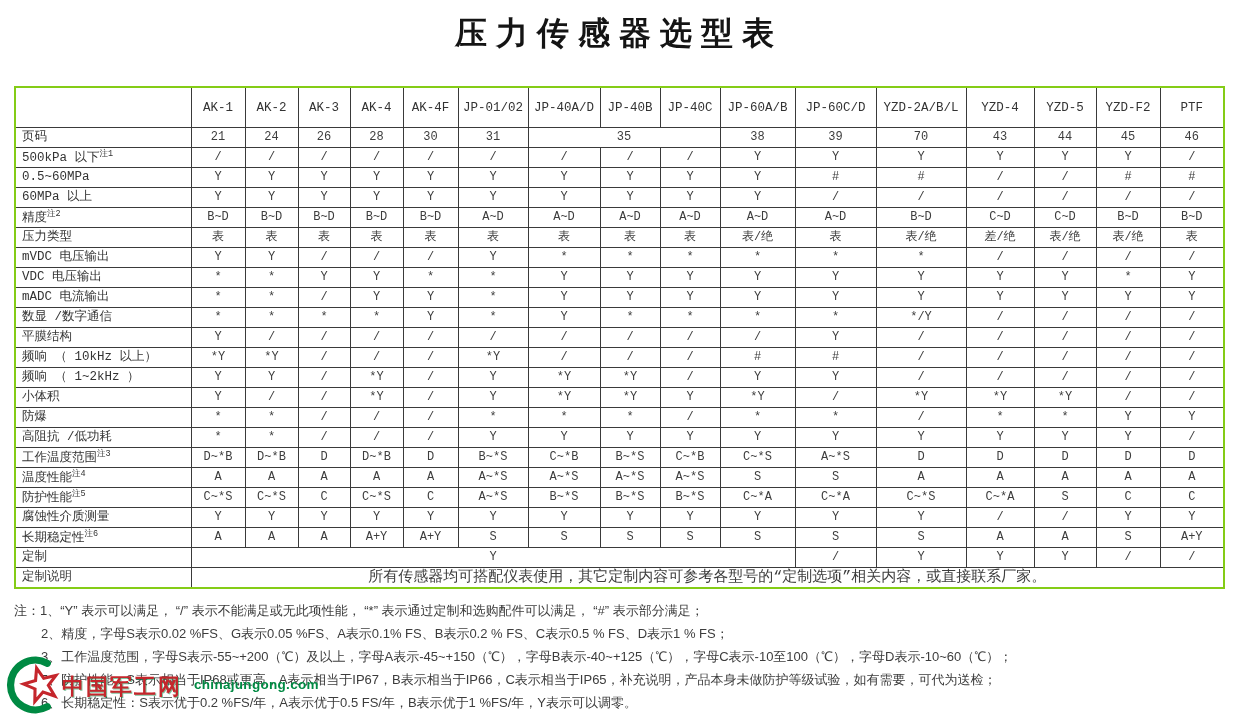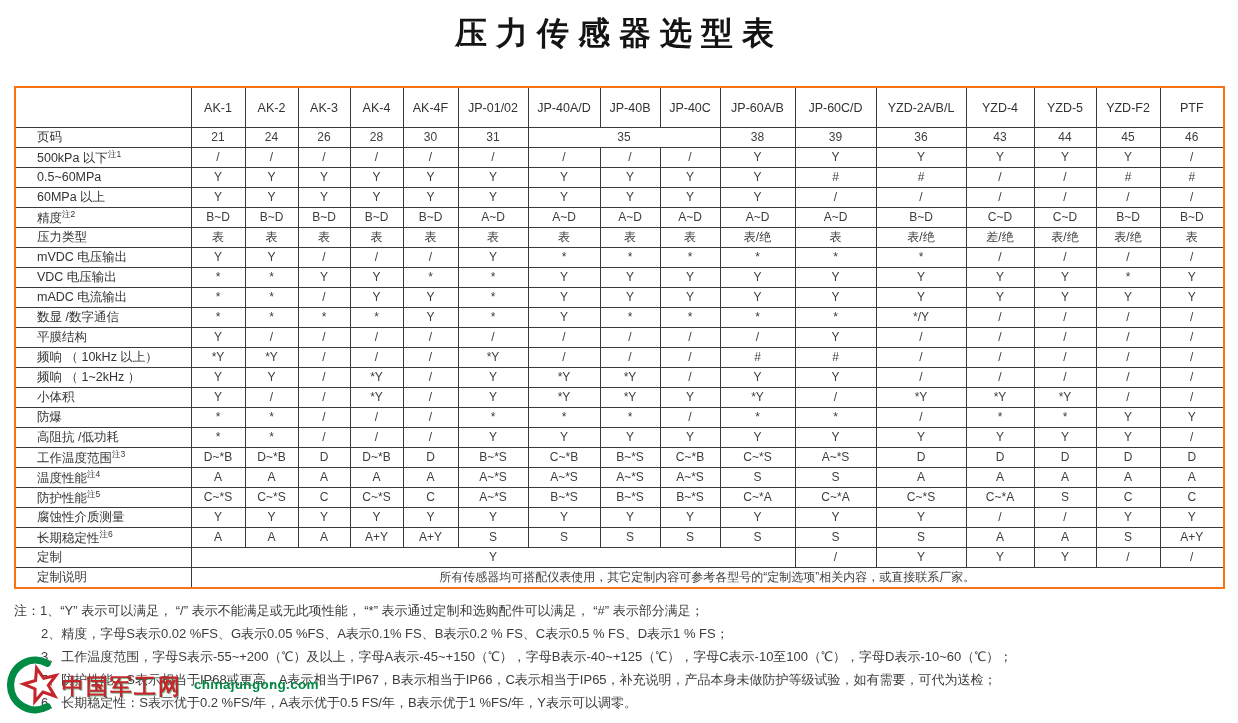--- a/index.html
+++ b/index.html
@@ -6,31 +6,31 @@
   body{
     width:1238px;height:723px;background:#ffffff;position:relative;overflow:hidden;
     font-family:"Liberation Sans", sans-serif;
   }
   .page-title{
     margin-top:12px;text-align:center;font-size:32px;font-weight:bold;
     letter-spacing:9px;color:#141414;
   }
   table.sel{
     border-collapse:collapse;table-layout:fixed;width:1210px;
-    margin:30px 18px 0 14px;border:2px solid #f97316;
+    margin:30px 18px 0 14px;border:2px solid #84cc16;font-family:Liberation Mono, monospace;
   }
   table.sel th,table.sel td{
     border:1px solid #3a3a3a;text-align:center;padding:0;
     white-space:nowrap;overflow:hidden;
   }
   table.sel th{height:39px;font-weight:normal;font-size:12.5px;color:#333;}
   table.sel td{height:19px;font-size:12px;color:#3d3d3d;line-height:1.05;}
-  table.sel .lbl{text-align:left;padding-left:21px;font-size:12.5px;color:#333;}
+  table.sel .lbl{text-align:left;padding-left:6px;font-size:12.5px;color:#333;}
   table.sel sup{font-size:8.5px;}
-  table.sel .note-cell{font-size:12px;}
+  table.sel .note-cell{font-size:15px;}
   .notes{margin:10px 0 0 14px;font-size:13px;color:#3c3c3c;white-space:nowrap;}
   .notes .line{height:23px;line-height:23px;}
   .notes .indent{padding-left:27px;}
   .watermark{position:absolute;left:4px;top:654px;display:flex;align-items:center;}
   .wm-text{display:flex;line-height:1;margin-left:-8px;}
   .wm-name{font-size:22px;font-weight:bold;color:#c5262c;letter-spacing:2px;
     text-shadow:1px 1px 0 rgba(0,138,67,0.5);}
   .wm-url{font-size:13.5px;font-weight:bold;color:#008a43;margin-top:2px;letter-spacing:0.3px;margin-left:12px;}
 </style>
 </head>
@@ -82,21 +82,21 @@
         <td class="lbl">页码</td>
         <td>21</td>
         <td>24</td>
         <td>26</td>
         <td>28</td>
         <td>30</td>
         <td>31</td>
         <td colspan="3">35</td>
         <td>38</td>
         <td>39</td>
-        <td>36</td>
+        <td>70</td>
         <td>43</td>
         <td>44</td>
         <td>45</td>
         <td>46</td>
       </tr>
       <tr>
         <td class="lbl">500kPa  以下<sup>注1</sup></td>
         <td>/</td>
         <td>/</td>
         <td>/</td>

